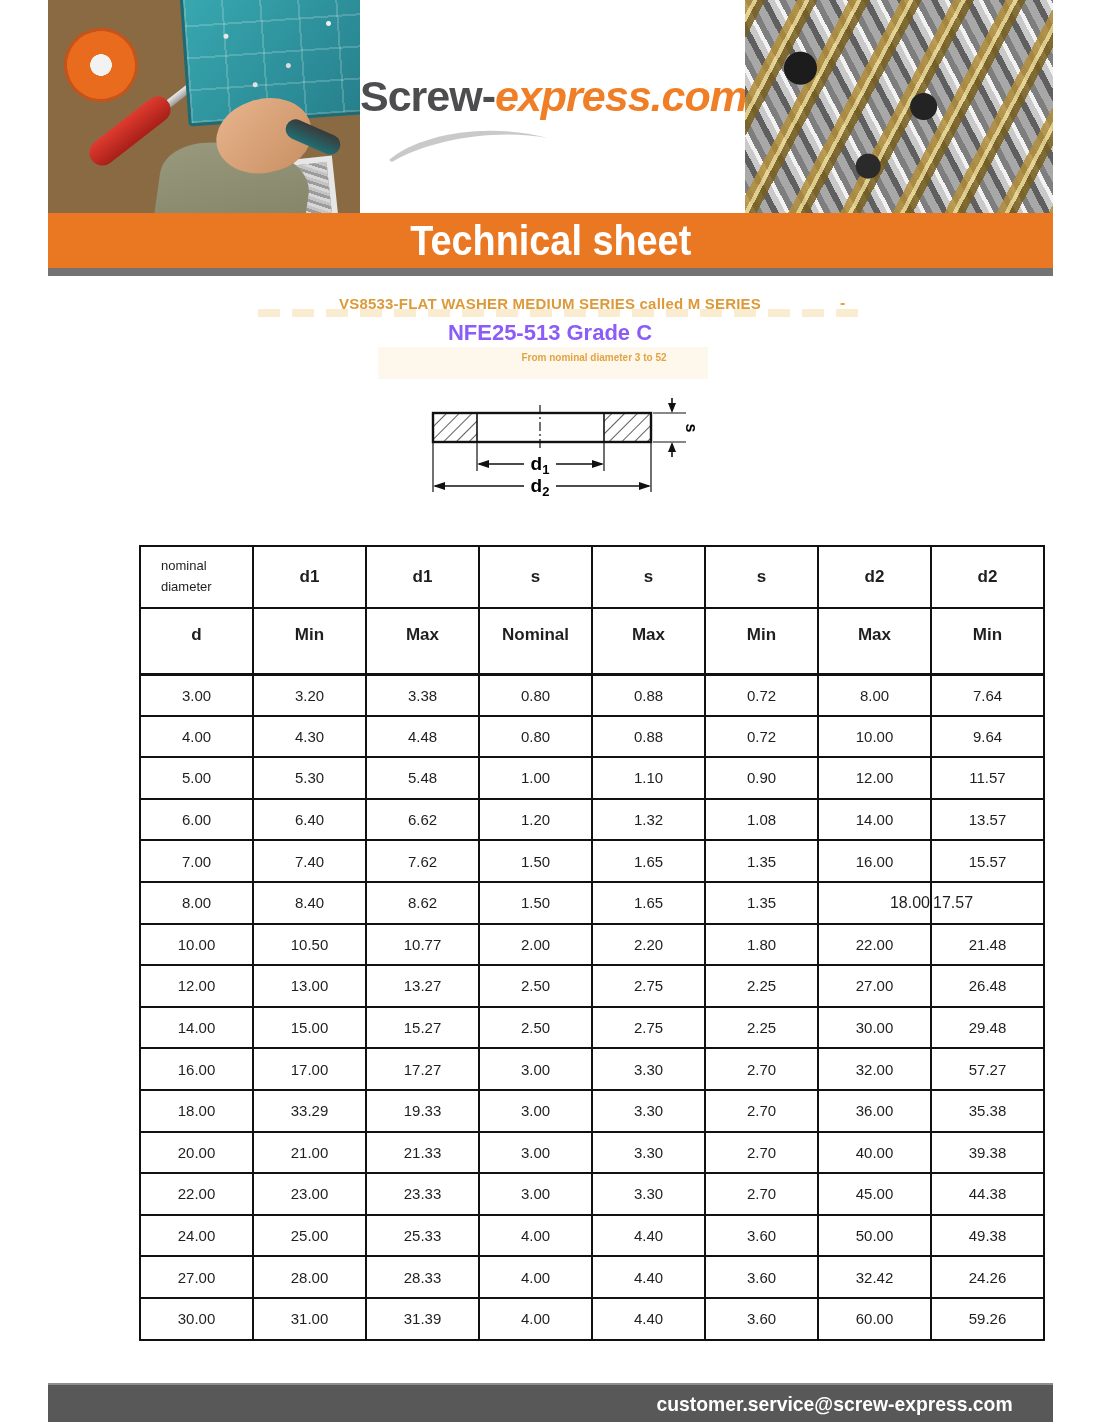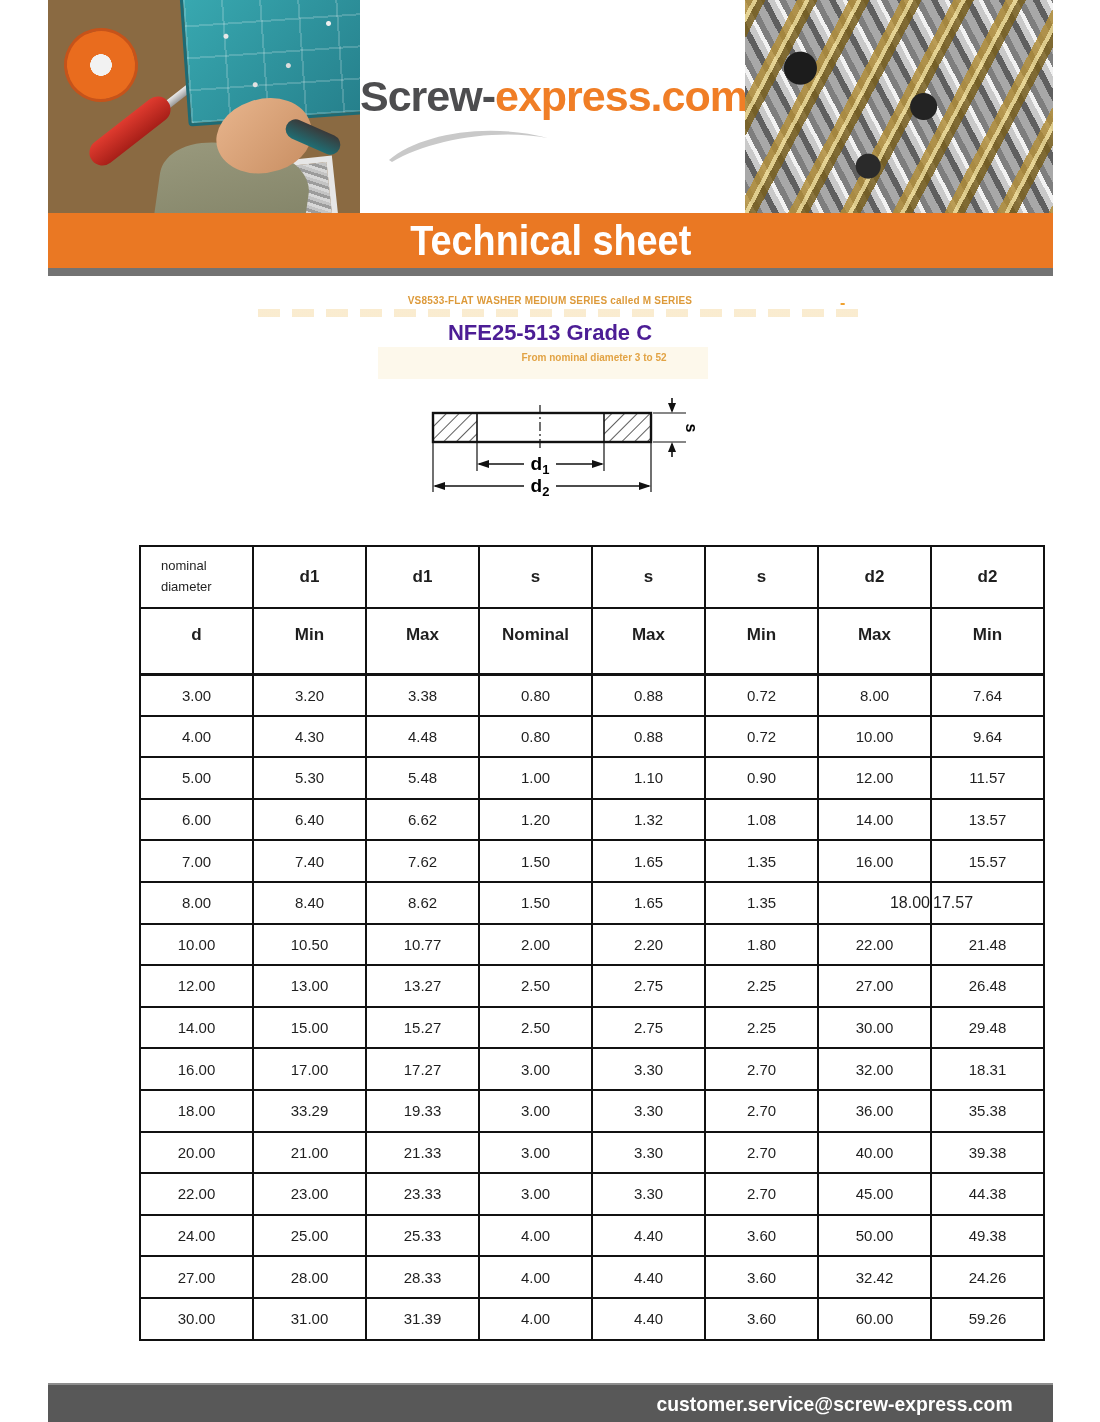--- a/index.html
+++ b/index.html
@@ -45,35 +45,35 @@
       radial-gradient(circle 22px at 58% 50%, #232323 0 13px, transparent 14px),
       radial-gradient(circle 20px at 40% 78%, #2a2a2a 0 12px, transparent 13px),
       repeating-linear-gradient(118deg, rgba(176,141,58,0.85) 0 7px, rgba(230,210,140,0.9) 7px 11px, rgba(120,95,30,0.85) 11px 18px, transparent 18px 46px),
       repeating-linear-gradient(62deg, #c9c9c9 0 6px, #f2f2f2 6px 10px, #7e7e7e 10px 16px, #a8a8a8 16px 24px, #5f5f5f 24px 30px); }
 
   
   #logo-area { position:absolute; left:360px; top:0; width:385px; height:213px; background:#fff; }
   #logo-text { position:absolute; top:72px; width:100%; text-align:center; font-size:43px; font-weight:700;
       letter-spacing:-1px; white-space:nowrap; }
   #logo-part1 { color:#4d4d4f; }
-  #logo-part2 { color:#f07e26; }
+  #logo-part2 { color:#f07e26; font-style:italic; }
   #logo-swoosh { position:absolute; left:26px; top:124px; }
 
   
   #banner { position:absolute; left:48px; top:213px; width:1005px; height:55px; background:#ea7823;
       display:flex; align-items:center; justify-content:center; }
   #banner-title { color:#fff; font-size:43px; font-weight:700; letter-spacing:0px;
       transform:scaleX(0.88); white-space:nowrap; }
   #gray-strip { position:absolute; left:48px; top:268px; width:1005px; height:8px; background:#737373; }
 
   
   .title-line { position:absolute; left:0; width:1100px; text-align:center; }
-  #title-line1 { top:295px; font-size:10px; font-weight:600; color:#dd9a3a; letter-spacing:0.2px; }
+  #title-line1 { top:295px; font-size:15px; font-weight:600; color:#dd9a3a; letter-spacing:0.2px; }
   #title-dash { position:absolute; left:840px; top:294px; font-size:16px; font-weight:700; color:#f0a230; }
-  #title-line2 { top:320px; font-size:22px; font-weight:700; color:#4c1d95; }
+  #title-line2 { top:320px; font-size:22px; font-weight:700; color:#8b5cf6; }
   #title-line3 { top:352px; font-size:10px; font-weight:600; color:#e2a344;margin-left:44px; }
   .hl-artifact { position:absolute; pointer-events:none; }
   #hl-1 { left:258px; top:309px; width:600px; height:8px;
       background:repeating-linear-gradient(90deg, rgba(240,200,120,0.35) 0 22px, rgba(255,255,255,0) 22px 34px); }
   #hl-2 { left:378px; top:347px; width:330px; height:32px; background:rgba(250,240,210,0.45); }
 
   
   #diagram { position:absolute; left:424px; top:397px; }
 
   
@@ -294,21 +294,21 @@
           <td>29.48</td>
         </tr>
         <tr>
           <td>16.00</td>
           <td>17.00</td>
           <td>17.27</td>
           <td>3.00</td>
           <td>3.30</td>
           <td>2.70</td>
           <td>32.00</td>
-          <td>18.31</td>
+          <td>57.27</td>
         </tr>
         <tr>
           <td>18.00</td>
           <td>33.29</td>
           <td>19.33</td>
           <td>3.00</td>
           <td>3.30</td>
           <td>2.70</td>
           <td>36.00</td>
           <td>35.38</td>

